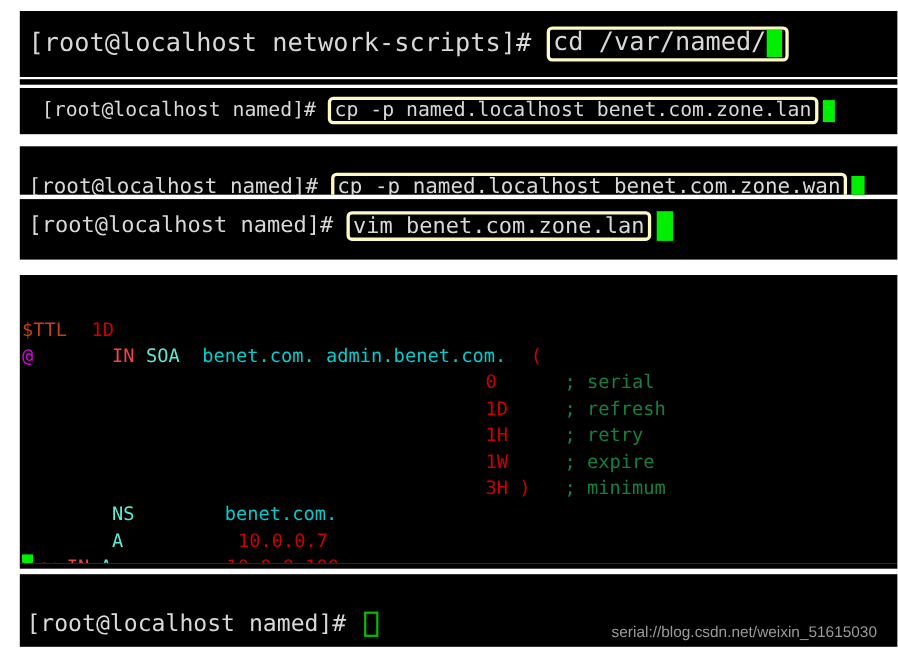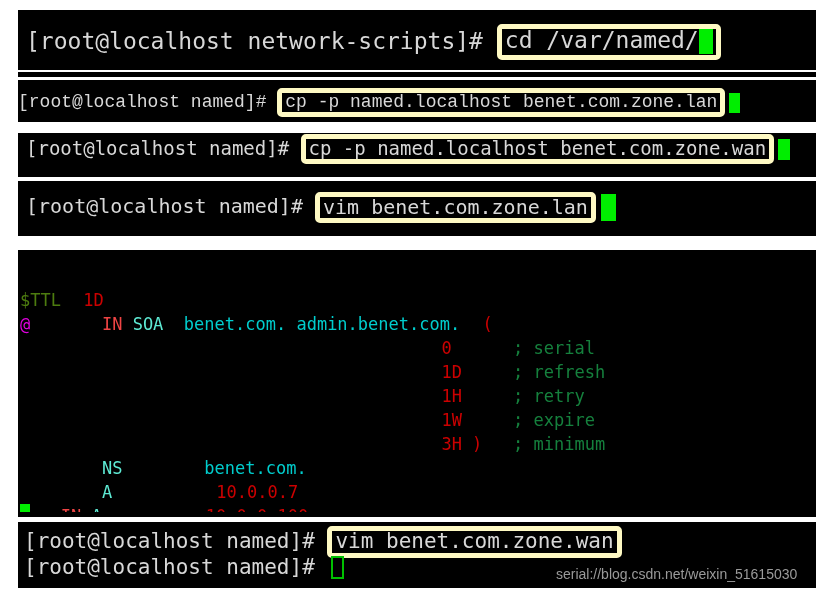--- a/index.html
+++ b/index.html
@@ -26,21 +26,21 @@
     white-space: pre;
     line-height: 1.0;
   }
 
   
   .prompt { color: #d8d8d8; }
 
   
   .redbox {
     display: inline-block;
-    border: 5px solid #fef9c3;
+    border: 3px solid #fef9c3;
     border-radius: 5px;
     padding: 0px 3px 1px 3px;
     margin: 0;
     vertical-align: middle;
     line-height: 1.0;
   }
 
   
   .curblock {
     display: inline-block;
@@ -67,37 +67,37 @@
   
   #panel-cd        .line { font-size: 23px; }
   #panel-cp-lan    .line { font-size: 18px; }
   #panel-cp-wan    .line { font-size: 19px; }
   #panel-vim-lan   .line { font-size: 20px; }
   #panel-zonefile  .line { font-size: 17px; }
   #panel-bottom    .line { font-size: 21px; }
 
   
   #panel-cd .line     { position: absolute; left: 8px; top: 14px; }
-  #panel-cp-lan .line { position: absolute; left: 0; top: 8px; font-family: Liberation Mono, monospace; }
-  #panel-cp-wan .line { position: absolute; left: 8px; top: 1px; }
+  #panel-cp-lan .line { position: absolute; left: 20px; top: 8px; }
+  #panel-cp-wan .line { position: absolute; left: 8px; top: 24px; }
   #panel-vim-lan .line{ position: absolute; left: 8px; top: 11px; }
 
   #panel-cd .curblock     { width: 14px; height: 25px; }
   #panel-cp-lan .curblock { width: 11px; height: 20px; margin-left: 4px; }
   #panel-cp-wan .curblock { width: 12px; height: 21px; margin-left: 4px; }
   #panel-vim-lan .curblock{ width: 15px; height: 27px; margin-left: 5px; }
 
   
   #panel-zonefile .zl {
     position: relative;
     height: 24px;
     line-height: 24px;
     padding-left: 2px;
   }
-  .c-directive { color: #4d7c0f; }     
+  .c-directive { color: #c2410c; }     
   .c-at        { color: #e000e0; }     
   .c-class     { color: #ef4444; }     
   .c-type      { color: #5eead4; }     
   .c-name      { color: #00cdcd; }     
   .c-num       { color: #cc0000; margin-left: 12px; }     
   .c-comment   { color: #15803d; }     
   .c-host      { color: #9a7d00; }
 
   .zcur {
     display: inline-block;
@@ -164,17 +164,16 @@
   <div class="line"><span class="prompt">[root@localhost named]# </span><span class="redbox"><span class="prompt">vim benet.com.zone.lan</span></span><span class="curblock"></span></div>
 </div>
 
 <div class="panel" id="panel-zonefile">
   <div id="zonefile-body"><div class="zl line"><span class="c-directive">$TTL</span><span> </span><span class="c-num">1D</span></div><div class="zl line"><span class="c-at">@</span><span>       </span><span class="c-class">IN</span><span> </span><span class="c-type">SOA</span><span>  </span><span class="c-name">benet.com. admin.benet.com.</span><span> </span><span class="c-num">(</span></div><div class="zl line"><span>                                        </span><span class="c-num">0</span><span>      </span><span class="c-comment">; serial</span></div><div class="zl line"><span>                                        </span><span class="c-num">1D</span><span>     </span><span class="c-comment">; refresh</span></div><div class="zl line"><span>                                        </span><span class="c-num">1H</span><span>     </span><span class="c-comment">; retry</span></div><div class="zl line"><span>                                        </span><span class="c-num">1W</span><span>     </span><span class="c-comment">; expire</span></div><div class="zl line"><span>                                        </span><span class="c-num">3H )</span><span>   </span><span class="c-comment">; minimum</span></div><div class="zl line"><span>        </span><span class="c-type">NS</span><span>        </span><span class="c-name">benet.com.</span></div><div class="zl line"><span>        </span><span class="c-type">A</span><span>         </span><span class="c-num">10.0.0.7</span></div><div class="zl line"><span class="zcur">w</span><span class="c-host">ww</span><span> </span><span class="c-class">IN</span><span> </span><span class="c-type">A</span><span>         </span><span class="c-num">10.0.0.100</span></div></div>
 </div>
 
 <div id="stub-vim-bottom"></div>
 
 <div class="panel" id="panel-bottom">
-  <div class="line bl1"><span class="prompt">[root@localhost named]# </span><span class="redbox"><span class="prompt">vim benet.com.zone.wan</span></span></div>
   <div class="line bl2"><span class="prompt">[root@localhost named]# </span><span class="curhollow"></span></div>
 </div>
 
 <div id="watermark">serial://blog.csdn.net/weixin_51615030</div>
 
 </body></html>

